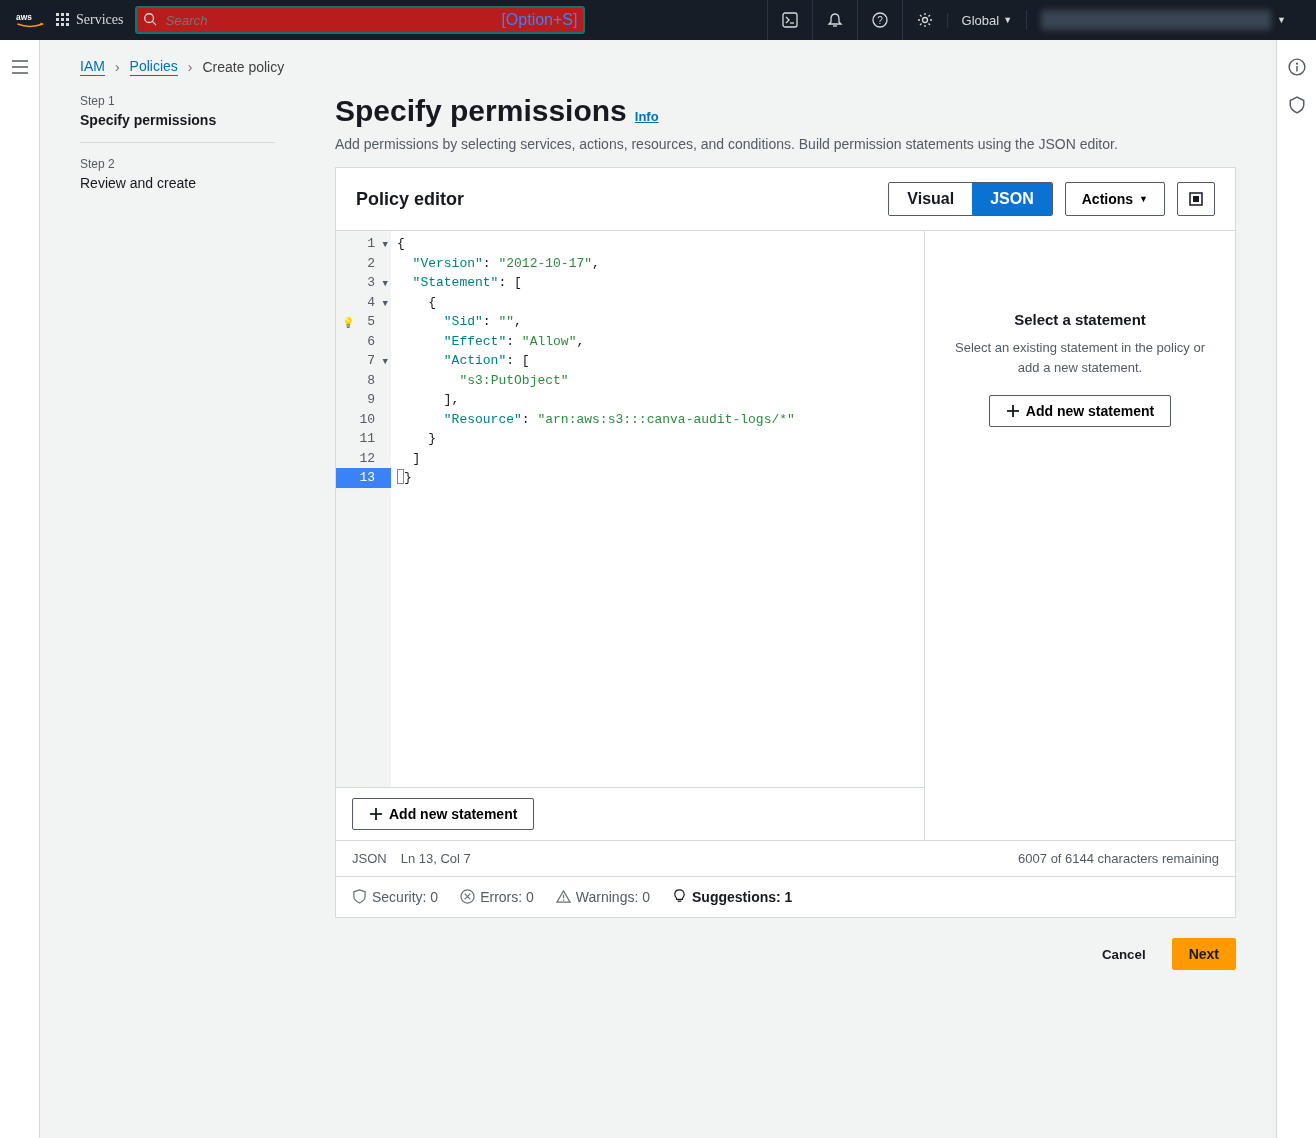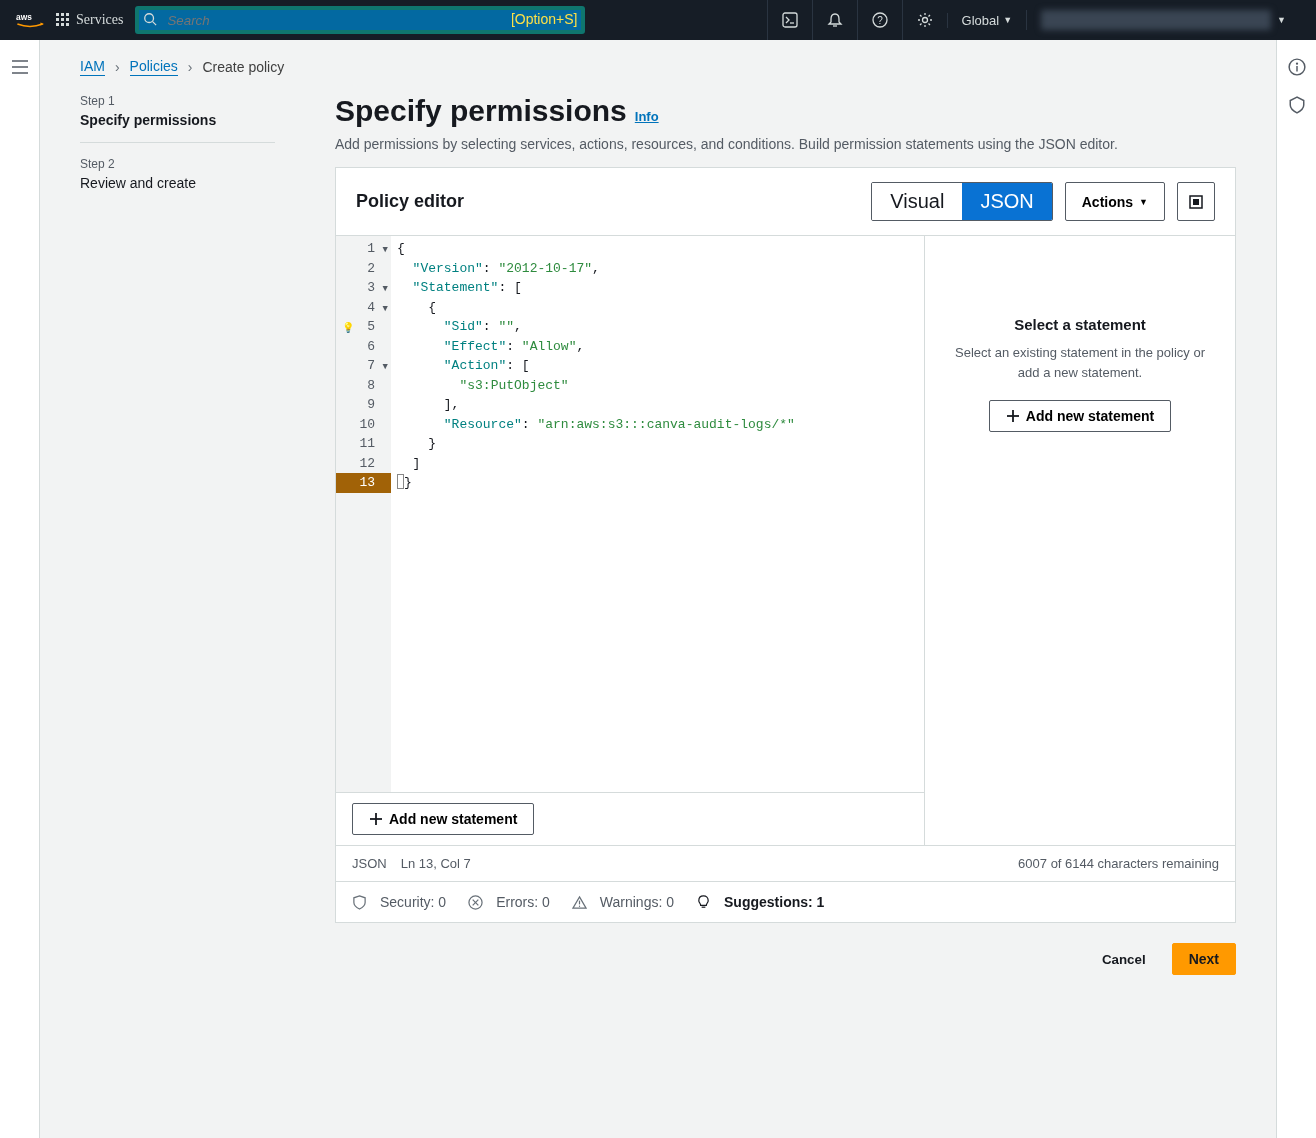--- a/index.html
+++ b/index.html
@@ -5,23 +5,23 @@
 * { box-sizing: border-box; margin: 0; padding: 0; }
 body { font-family: "Amazon Ember", "Helvetica Neue", Arial, sans-serif; font-size: 14px; color: #16191f; background: #f2f3f3; }
 
 
 .topnav { display: flex; align-items: center; background: #161d26; height: 40px; padding: 0 16px; color: #d5dbdb; }
 .logo { color: #ff9900; font-weight: 700; font-size: 16px; margin-right: 12px; display: flex; align-items: center; }
 .logo svg { width: 28px; height: 17px; }
 .services { display: flex; align-items: center; gap: 6px; margin-right: 12px; cursor: pointer; font-family: Liberation Serif, serif; }
 .grid-icon { display: inline-block; }
 .search-wrap { flex: 0 0 450px; position: relative; margin-right: 12px; }
-.search-input { width: 100%; height: 28px; background: #0369a1; border: 4px solid #0f766e; border-radius: 3px; padding: 0 70px 0 28px; color: #d5dbdb; font-style: italic; }
+.search-input { width: 100%; height: 28px; background: #b91c1c; border: 2px solid #0f766e; border-radius: 3px; padding: 0 70px 0 28px; color: #d5dbdb; font-style: italic; }
 .search-icon { position: absolute; left: 8px; top: 6px; color: #d5dbdb; }
-.search-shortcut { position: absolute; right: 8px; top: 5px; font-size: 14px; color: #fde047; }
+.search-shortcut { position: absolute; right: 8px; top: 5px; font-size: 16px; color: #3b82f6; }
 .topnav-icons { display: flex; align-items: center; gap: 0; margin-left: auto; }
 .topnav-icon { padding: 0 14px; height: 40px; display: flex; align-items: center; border-left: 1px solid #2a3441; cursor: pointer; }
 .top-region { padding: 0 14px; display: flex; align-items: center; gap: 4px; border-left: 1px solid #2a3441; cursor: pointer; font-size: 13px; }
 .top-user { padding: 0 14px; display: flex; align-items: center; gap: 6px; border-left: 1px solid #2a3441; cursor: pointer; font-size: 13px; }
 .user-blur { width: 230px; height: 20px; background: #3a4553; filter: blur(3px); border-radius: 2px; }
 
 
 .layout { display: flex; height: calc(100vh - 40px); }
 .left-rail { width: 40px; border-right: 1px solid #d5dbdb; background: #fff; display: flex; justify-content: center; padding-top: 20px; }
 .right-rail { width: 40px; border-left: 1px solid #d5dbdb; background: #fff; display: flex; flex-direction: column; align-items: center; padding-top: 18px; gap: 20px; }
@@ -48,57 +48,57 @@
 .page-title { font-size: 30px; font-weight: 700; }
 .info-link { color: #0073bb; font-size: 13px; font-weight: 700; }
 .page-desc { color: #545b64; font-size: 14px; margin-bottom: 12px; line-height: 1.5; }
 
 
 .panel { border: 1px solid #d5dbdb; background: #fff; }
 .panel-header { display: flex; align-items: center; padding: 14px 20px; border-bottom: 1px solid #d5dbdb; }
 .panel-title { font-size: 18px; font-weight: 700; }
 .panel-controls { margin-left: auto; display: flex; gap: 12px; }
 .seg { display: flex; border: 1px solid #545b64; border-radius: 2px; overflow: hidden; }
-.seg-btn { padding: 7px 18px; font-size: 20px; font-weight: 400; background: #fff; border: none; cursor: pointer; color: #16191f; text-align: right; }
+.seg-btn { padding: 7px 18px; font-size: 16px; font-weight: 700; background: #fff; border: none; cursor: pointer; color: #16191f; text-align: right; }
 .seg-btn.active { background: #0972d3; color: #fff; }
 .btn { padding: 7px 16px; font-size: 14px; font-weight: 700; background: #fff; border: 1px solid #545b64; border-radius: 2px; cursor: pointer; display: inline-flex; align-items: center; gap: 6px; }
 .btn-icon-only { padding: 7px 10px; }
 .btn-primary { background: #ff9900; border-color: #ff9900; color: #16191f; }
 .btn-link { background: none; border: none; font-weight: 700; color: #16191f; cursor: pointer; padding: 7px 16px; }
 
 
 .editor-row { display: flex; }
 .editor-col { flex: 1; border-right: 1px solid #d5dbdb; display: flex; flex-direction: column; min-width: 0; }
 .side-col { width: 310px; flex-shrink: 0; }
 .side-header { padding: 14px 16px; font-weight: 700; font-size: 15px; border-bottom: 1px solid #d5dbdb; }
 .side-body { padding: 80px 28px 28px; text-align: center; }
 .side-body h4 { font-size: 15px; font-weight: 700; margin-bottom: 10px; }
 .side-body p { font-size: 13px; color: #545b64; margin-bottom: 18px; line-height: 1.5; }
 
 
 .code-area { display: flex; height: 556px; font-family: Menlo, Monaco, "Courier New", monospace; font-size: 13px; overflow: hidden; }
 .gutter { width: 55px; background: #f2f3f3; text-align: right; padding-top: 3px; user-select: none; }
 .gutter-line { height: 19.5px; line-height: 19.5px; padding-right: 16px; color: #545b64; position: relative; }
-.gutter-line.active { background: #a16207; color: #fff; }
+.gutter-line.active { background: #3b82f6; color: #fff; }
 .fold { position: absolute; right: 3px; top: 2px; font-size: 9px; color: #545b64; }
 .lightbulb { position: absolute; left: 6px; top: 2px; font-size: 10px; color: #545b64; }
 .code-body { flex: 1; padding: 3px 6px; }
 .code-line { height: 19.5px; line-height: 19.5px; white-space: pre; }
 .tok-key { color: #008080; }
 .tok-str { color: #2e8b3e; }
 .tok-punc { color: #16191f; }
 .code-line.cursor-line .cursor-box { display:inline-block; width:7px; height:15px; border:1px solid #888; vertical-align: middle; margin-top:-2px;}
 
 .editor-footer { padding: 10px 16px; border-top: 1px solid #d5dbdb; }
 .editor-status { padding: 10px 16px; border-top: 1px solid #d5dbdb; color: #545b64; font-size: 13px; display: flex; gap: 14px; align-items: center; }
 .editor-status .right { margin-left: auto; }
 
 
 .checks { padding: 12px 16px; border-top: 1px solid #d5dbdb; display: flex; gap: 22px; color: #545b64; font-size: 14px; align-items: center; }
-.checks .item { display: flex; align-items: center; gap: 13px; }
+.checks .item { display: flex; gap: 5px; }
 .checks .strong { font-weight: 700; color: #16191f; }
 
 
 .page-footer { display: flex; justify-content: flex-end; gap: 10px; margin-top: 20px; }
 
 .tri-down { font-size: 9px; }
 svg { display: block; }
 </style>
 </head>
 <body>

